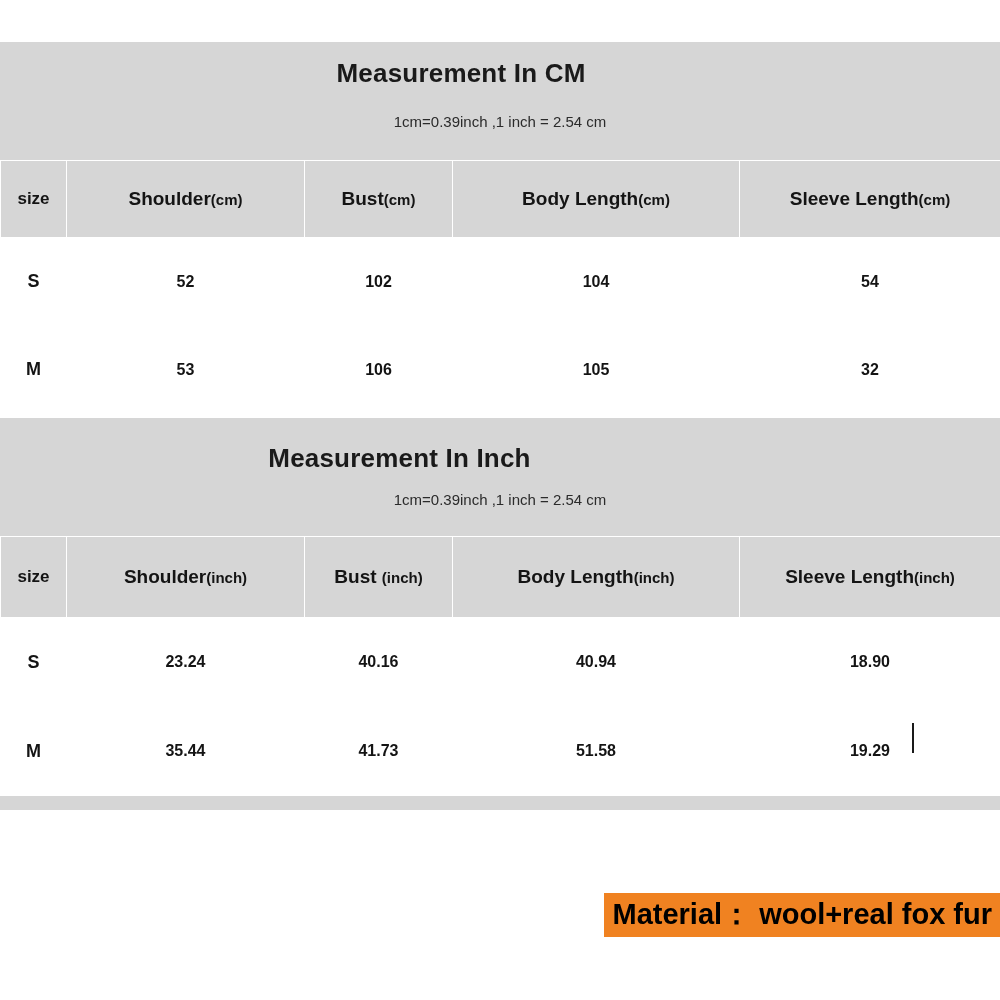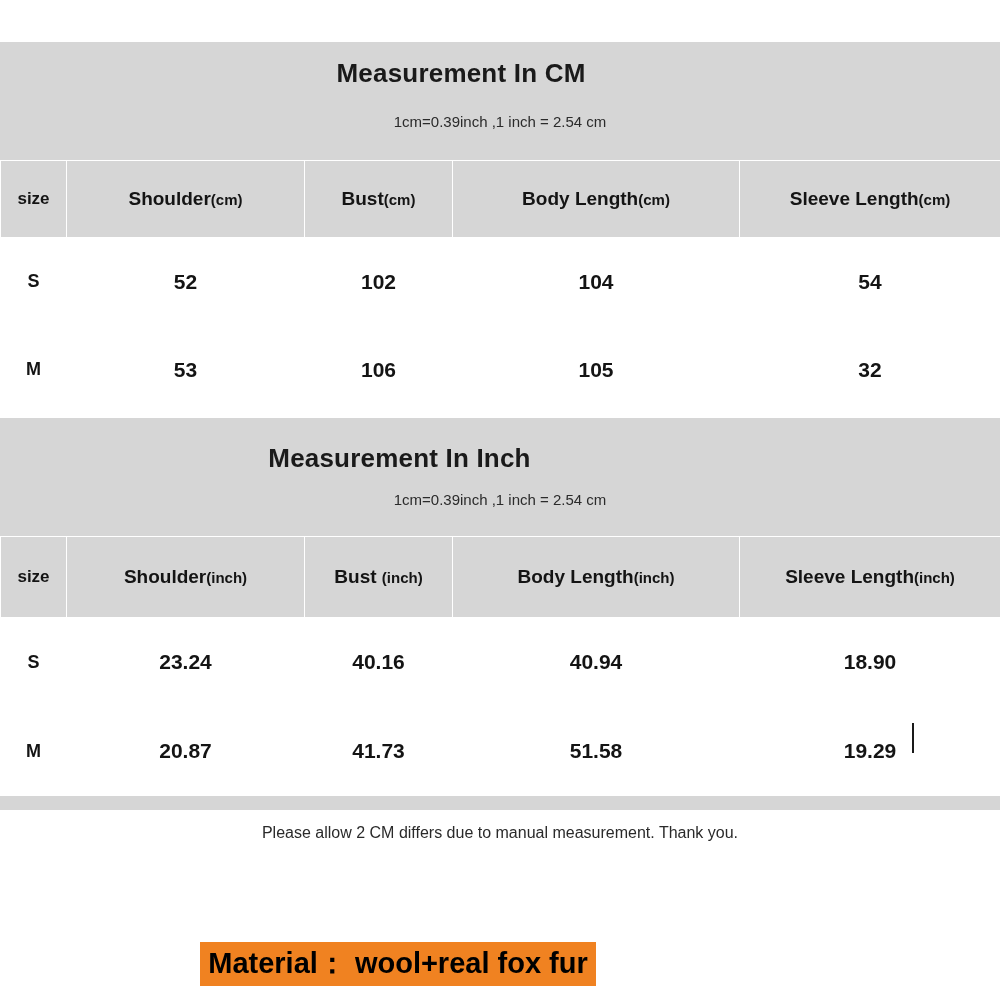--- a/index.html
+++ b/index.html
@@ -76,21 +76,21 @@
   table.size-table thead th .unit {
     font-size: 15px;
     font-weight: bold;
   }
   table.size-table thead th.size-head {
     font-size: 17px;
   }
   table.size-table tbody td {
     background: #ffffff;
     height: 85px;
-    font-size: 21px;
+    font-size: 16px;
   }
   table.size-table tbody td.row-label {
     font-size: 18px;
   }
   #table-cm { top: 160px; }
   #table-inch { top: 536px; }
   #table-inch thead th { height: 78px; }
   #table-inch tbody td { height: 86px; }
 
   #title-cm { position: absolute; left: 0; width: 922px; top: 58px; }
@@ -103,23 +103,23 @@
     left: 0;
     width: 1000px;
     top: 824px;
     text-align: center;
     font-size: 16px;
     color: #2a2a2a;
   }
   .material-wrap {
     position: absolute;
     left: 0;
-    width: 796px;
-    top: 942px;
-    text-align: center;
+    width: 1000px;
+    top: 893px;
+    text-align: right;
   }
   .material {
     display: inline-block;
     background: #f08221;
     color: #000000;
     font-size: 29px;
     font-weight: bold;
     padding: 3px 8px 5px 8px;
     line-height: 1.25;
     white-space: nowrap;
@@ -202,29 +202,28 @@
     <tbody>
       <tr>
         <td class="row-label">S</td>
         <td>23.24</td>
         <td>40.16</td>
         <td>40.94</td>
         <td>18.90</td>
       </tr>
       <tr>
         <td class="row-label">M</td>
-        <td>20.87</td>
+        <td>35.44</td>
         <td>41.73</td>
         <td>51.58</td>
         <td>19.29</td>
       </tr>
     </tbody>
   </table>
 
   <div class="caret"></div>
 
-  <div class="note">Please allow 2 CM differs due to manual measurement. Thank you.</div>
 
   <div class="material-wrap">
     <span class="material">Material： wool+real fox fur</span>
   </div>
 
 </div>
 
 </body></html>

